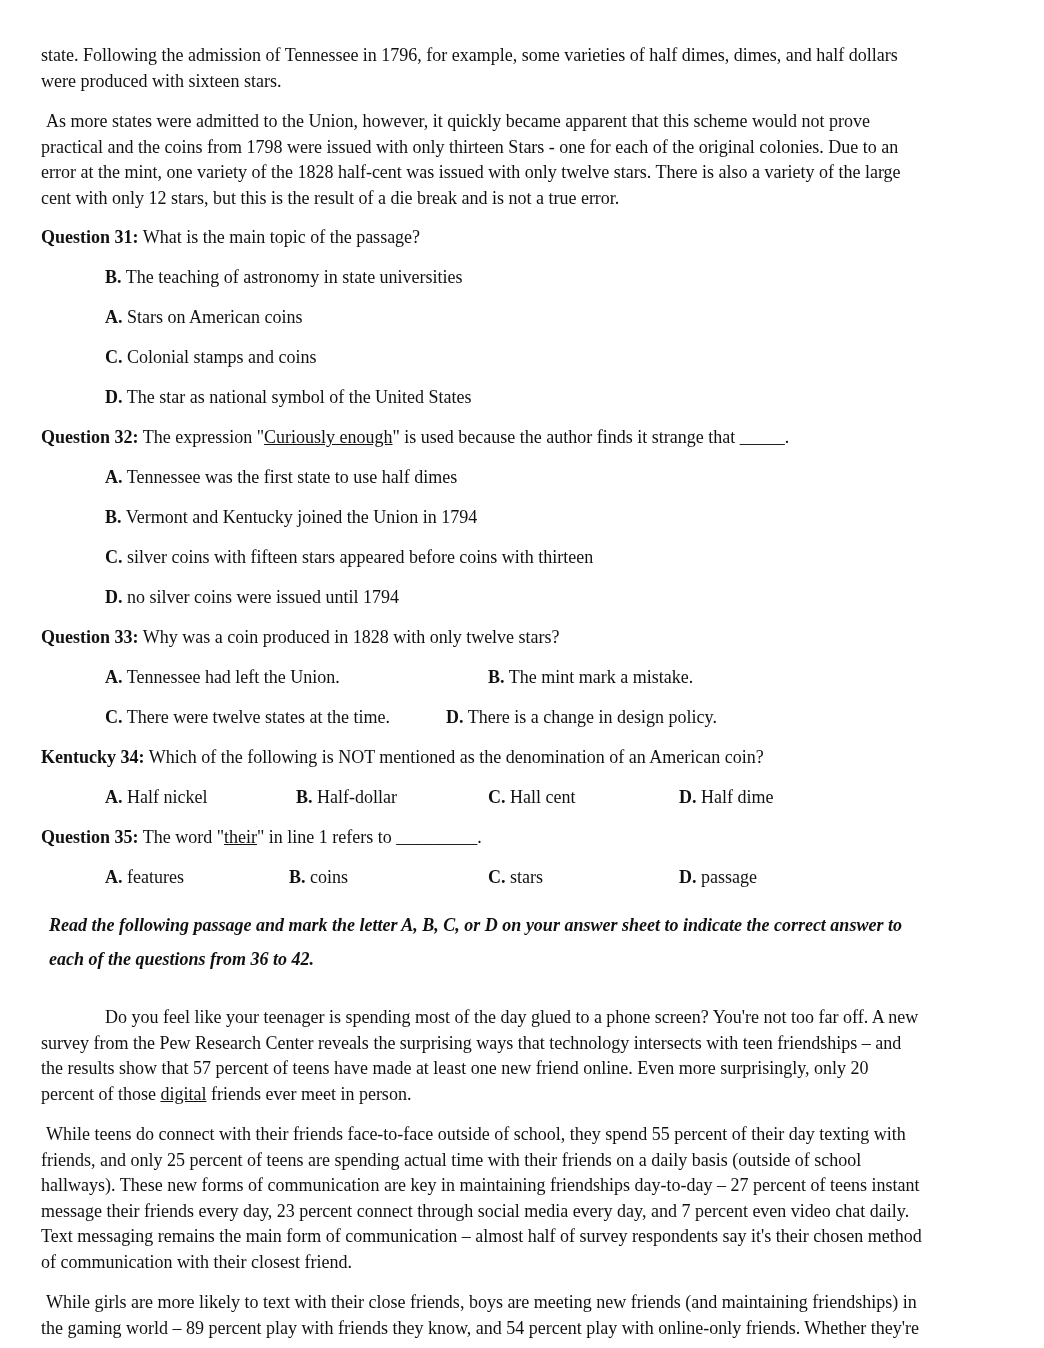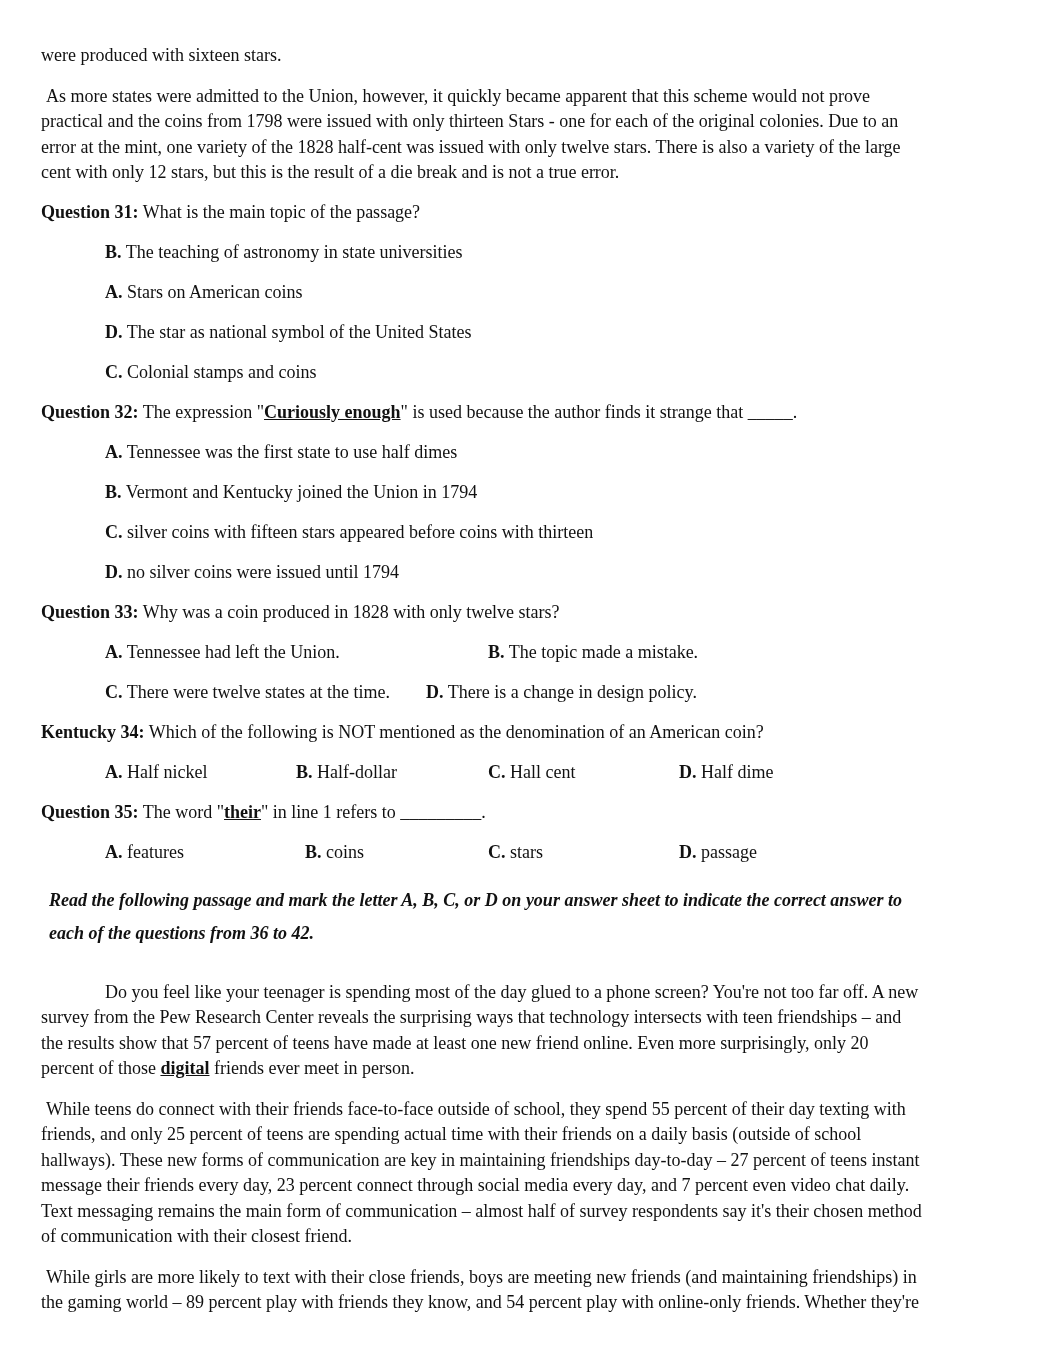--- a/index.html
+++ b/index.html
@@ -9,85 +9,86 @@
       font-size: 18px; color: #111111;
     }
     .page { position: absolute; left: 41px; top: 43px; width: 965px; }
     .p { line-height: 25.5px; margin: 0; }
     .gap { height: 15px; }
     .qline { line-height: 25px; height: 40px; margin: 0; white-space: nowrap; }
     .opt { line-height: 25px; height: 40px; margin: 0; padding-left: 64px; white-space: nowrap; }
     .row { line-height: 25px; height: 40px; padding-left: 64px; position: relative; white-space: nowrap; }
     .row .cell { position: absolute; top: 0; font-family: Liberation Serif, serif; }
     b { font-weight: bold; }
-    .ul { text-decoration: underline; font-weight: bold; }
+    .ul { text-decoration: underline; font-weight: normal; }
     .instr { font-weight: bold; font-style: italic; line-height: 25.5px; margin: 8px; }
     .indent { display: inline-block; width: 64px; }
     .lead { display: inline-block; width: 5px; }
   </style>
 </head>
 <body>
 
 <div class="page">
 
   <div>
+    <p class="p">state. Following the admission of Tennessee in 1796, for example, some varieties of half dimes, dimes, and half dollars</p>
     <p class="p">were produced with sixteen stars.</p>
   </div>
   <div class="gap"></div>
   <div>
     <p class="p"><span class="lead"></span><span>As more states were admitted to the Union, however, it quickly became apparent that this scheme would not prove</span></p>
     <p class="p">practical and the coins from 1798 were issued with only thirteen Stars - one for each of the original colonies. Due to an</p>
     <p class="p">error at the mint, one variety of the 1828 half-cent was issued with only twelve stars. There is also a variety of the large</p>
     <p class="p">cent with only 12 stars, but this is the result of a die break and is not a true error.</p>
   </div>
   <div style="height:14px"></div>
 
   <div>
     <p class="qline"><b>Question 31:</b><span> What is the main topic of the passage?</span></p>
     <p class="opt"><b>B.</b><span> The teaching of astronomy in state universities</span></p>
     <p class="opt"><b>A.</b><span> Stars on American coins</span></p>
+    <p class="opt"><b>C.</b><span> Colonial stamps and coins</span></p>
     <p class="opt"><b>D.</b><span> The star as national symbol of the United States</span></p>
-    <p class="opt"><b>C.</b><span> Colonial stamps and coins</span></p>
   </div>
 
   <div>
     <p class="qline"><b>Question 32:</b><span> The expression "</span><span class="ul">Curiously enough</span><span>" is used because the author finds it strange that _____.</span></p>
     <p class="opt"><b>A.</b><span> Tennessee was the first state to use half dimes</span></p>
     <p class="opt"><b>B.</b><span> Vermont and Kentucky joined the Union in 1794</span></p>
     <p class="opt"><b>C.</b><span> silver coins with fifteen stars appeared before coins with thirteen</span></p>
     <p class="opt"><b>D.</b><span> no silver coins were issued until 1794</span></p>
   </div>
 
   <div>
     <p class="qline"><b>Question 33:</b><span> Why was a coin produced in 1828 with only twelve stars?</span></p>
     <div class="row">
       <span class="cell" style="left:64px"><b>A.</b><span> Tennessee had left the Union.</span></span>
-      <span class="cell" style="left:447px"><b>B.</b><span> The topic made a mistake.</span></span>
+      <span class="cell" style="left:447px"><b>B.</b><span> The mint mark a mistake.</span></span>
     </div>
     <div class="row">
       <span class="cell" style="left:64px"><b>C.</b><span> There were twelve states at the time.</span></span>
-      <span class="cell" style="left:385px"><b>D.</b><span> There is a change in design policy.</span></span>
+      <span class="cell" style="left:405px"><b>D.</b><span> There is a change in design policy.</span></span>
     </div>
   </div>
 
   <div>
     <p class="qline"><b>Kentucky 34:</b><span> Which of the following is NOT mentioned as the denomination of an American coin?</span></p>
     <div class="row">
       <span class="cell" style="left:64px"><b>A.</b><span> Half nickel</span></span>
       <span class="cell" style="left:255px"><b>B.</b><span> Half-dollar</span></span>
       <span class="cell" style="left:447px"><b>C.</b><span> Hall cent</span></span>
       <span class="cell" style="left:638px"><b>D.</b><span> Half dime</span></span>
     </div>
   </div>
 
   <div>
     <p class="qline"><b>Question 35:</b><span> The word "</span><span class="ul">their</span><span>" in line 1 refers to _________.</span></p>
     <div class="row">
       <span class="cell" style="left:64px"><b>A.</b><span> features</span></span>
-      <span class="cell" style="left:264px"><b>B.</b><span> coins</span></span>
+      <span class="cell" style="left:248px"><b>B.</b><span> coins</span></span>
       <span class="cell" style="left:447px"><b>C.</b><span> stars</span></span>
       <span class="cell" style="left:638px"><b>D.</b><span> passage</span></span>
     </div>
   </div>
 
   <div>
     <p class="instr">Read the following passage and mark the letter A, B, C, or D on your answer sheet to indicate the correct answer to</p>
     <p class="instr">each of the questions from 36 to 42.</p>
   </div>
   <div style="height:25px"></div>

